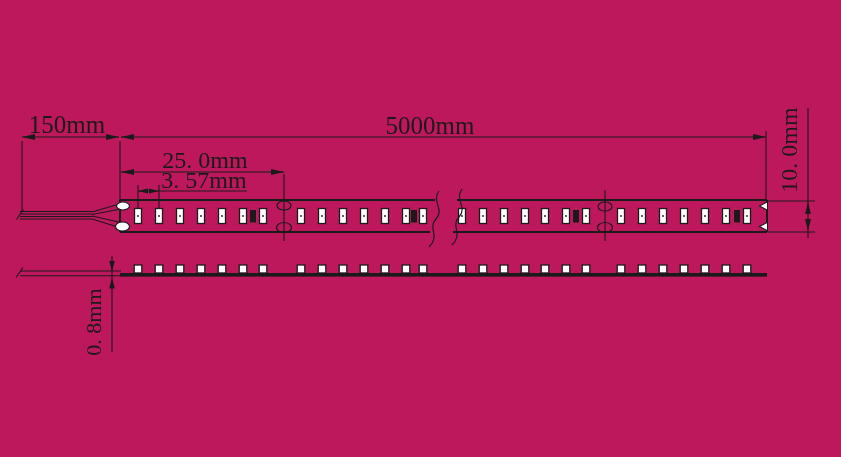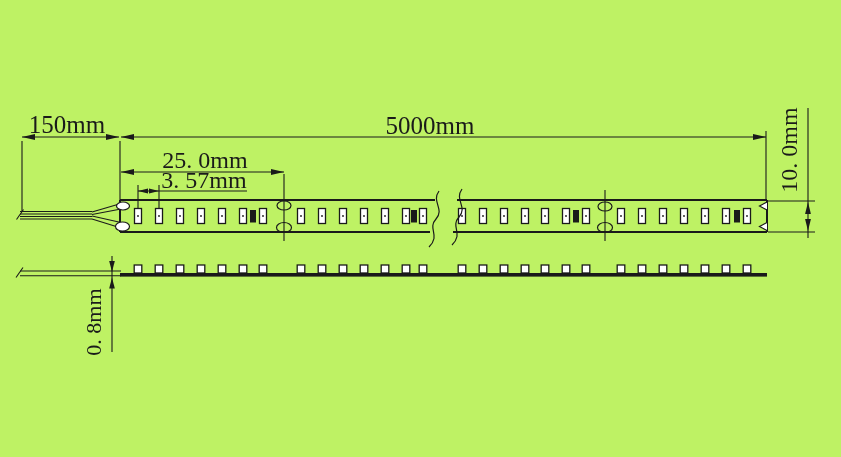--- a/index.html
+++ b/index.html
@@ -4,21 +4,21 @@
 <style>
   html, body {
     margin: 0;
     padding: 0;
     background: #ffffff;
   }
   #canvas {
     position: relative;
     width: 841px;
     height: 457px;
-    background: #bef264;
+    background: #be185d;
     overflow: hidden;
     font-family: "Liberation Serif", "DejaVu Serif", serif;
   }
   svg { display: block; }
   .dim-text {
     font-family: "Liberation Serif", "DejaVu Serif", serif;
     fill: #1a1a1a;
   }
   line, path, ellipse, rect.outl, polyline {
     vector-effect: non-scaling-stroke;

